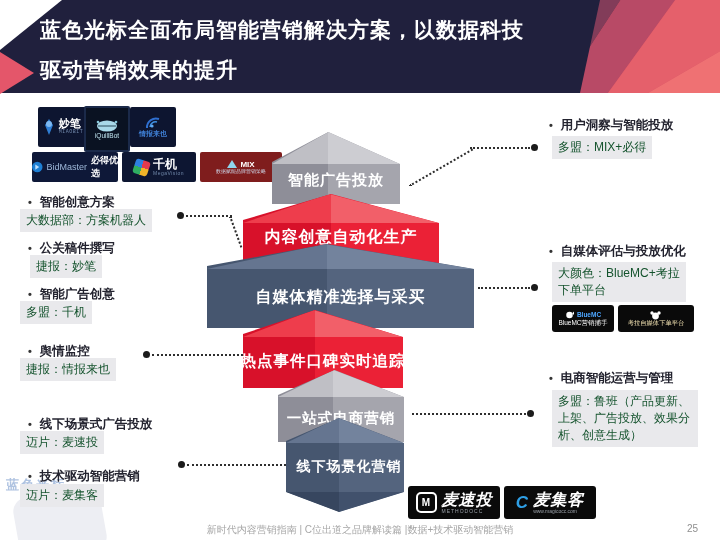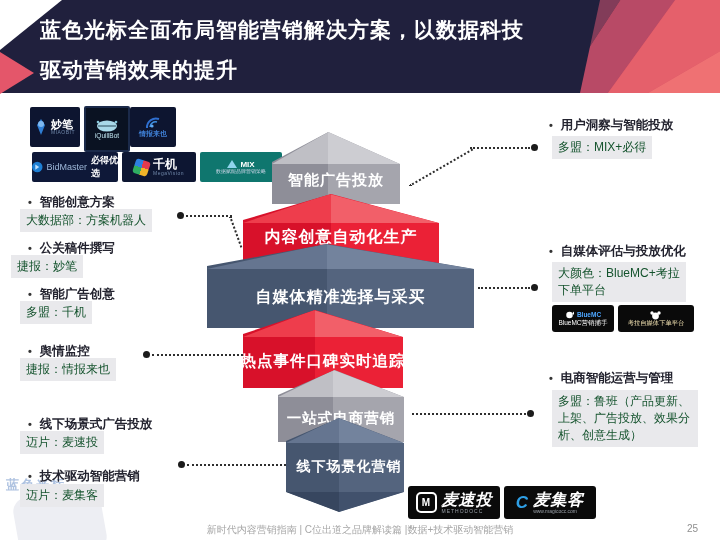--- a/index.html
+++ b/index.html
@@ -81,21 +81,21 @@
       <div class="poly b"></div>
       <div class="poly c"></div>
       <div class="poly d"></div>
     </div>
     <div class="navy-band"></div>
     <div class="red-tri"></div>
     <div class="title l1">蓝色光标全面布局智能营销解决方案，以数据科技</div>
     <div class="title l2">驱动营销效果的提升</div>
   </div>
 
-  <div class="tile" style="left:30px;top:107px;width:50px;height:40px;background:#0d1530;">
+  <div class="tile" style="left:38px;top:107px;width:50px;height:40px;background:#0d1530;font-family:Liberation Mono, monospace;">
     <svg width="12" height="16" viewBox="0 0 12 16">
       <path d="M6 0 L10 6 L6 16 L2 6 Z" fill="#2f7fd6"></path>
         <circle cx="6" cy="5" r="3" fill="#7db8f0"></circle>
       </svg>
     <span class="col">
         <span class="zh-big">妙笔</span>
       <span class="sub-tiny">MIAOBIT</span>
       </span>
   </div>
   <div class="tile" style="left:84px;top:106px;width:42px;height:42px;background:#0a1222;border:2px solid #1b2a4a;">
@@ -127,34 +127,34 @@
     <span style="font-size:9px;color:#9db7d8;">BidMaster</span>
     <span style="font-size:9px;font-weight:bold;">必得优选</span>
   </div>
   <div class="tile" style="left:122px;top:152px;width:74px;height:30px;background:#0d1632;">
     <span class="pinwheel"></span>
     <span class="col">
         <span style="font-size:12px;font-weight:bold;">千机</span>
       <span class="sub-tiny">MegaVision</span>
       </span>
   </div>
-  <div class="tile" style="left:200px;top:152px;width:82px;height:30px;background:#0f766e;">
+  <div class="tile" style="left:200px;top:152px;width:82px;height:30px;background:#7f1d1d;">
     <span class="colc">
       <span style="display:flex;align-items:center;gap:3px;">
         <span class="tri-mix"></span>
         <span style="font-size:8px;font-weight:bold;">MIX</span>
         </span>
       <span style="font-size:5px;color:#cdd6e8;">数据赋能品牌营销策略</span>
     </span>
   </div>
 
   <div class="bt" style="left:28px;top:194px;">智能创意方案</div>
   <div class="tag" style="left:20px;top:209px;">大数据部：方案机器人</div>
   <div class="bt" style="left:28px;top:240px;">公关稿件撰写</div>
-  <div class="tag" style="left:11px;top:255px;">捷报：妙笔</div>
+  <div class="tag" style="left:30px;top:255px;">捷报：妙笔</div>
   <div class="bt" style="left:28px;top:286px;">智能广告创意</div>
   <div class="tag" style="left:20px;top:301px;">多盟：千机</div>
   <div class="bt" style="left:28px;top:343px;">舆情监控</div>
   <div class="tag" style="left:20px;top:358px;">捷报：情报来也</div>
   <div class="bt" style="left:28px;top:416px;">线下场景式广告投放</div>
   <div class="tag" style="left:20px;top:431px;">迈片：麦速投</div>
   <div class="bt" style="left:28px;top:468px;">技术驱动智能营销</div>
   <div class="tag" style="left:20px;top:484px;">迈片：麦集客</div>
 
   <div class="bt" style="left:549px;top:117px;">用户洞察与智能投放</div>

